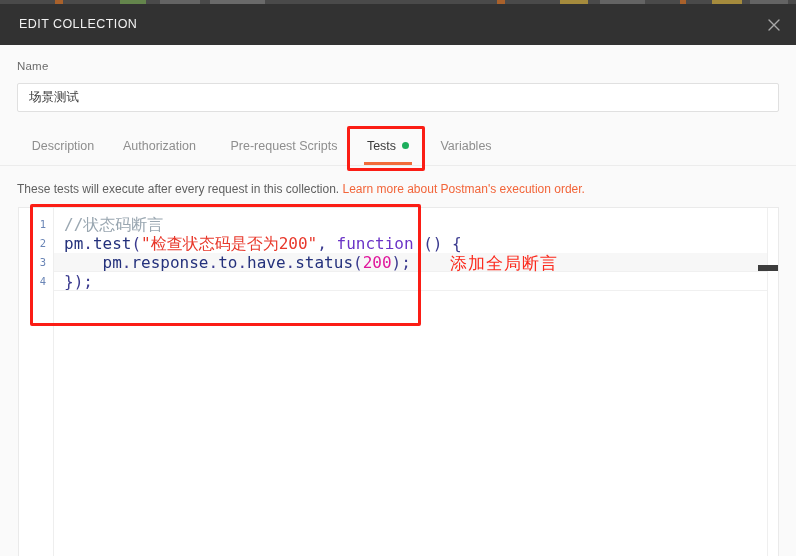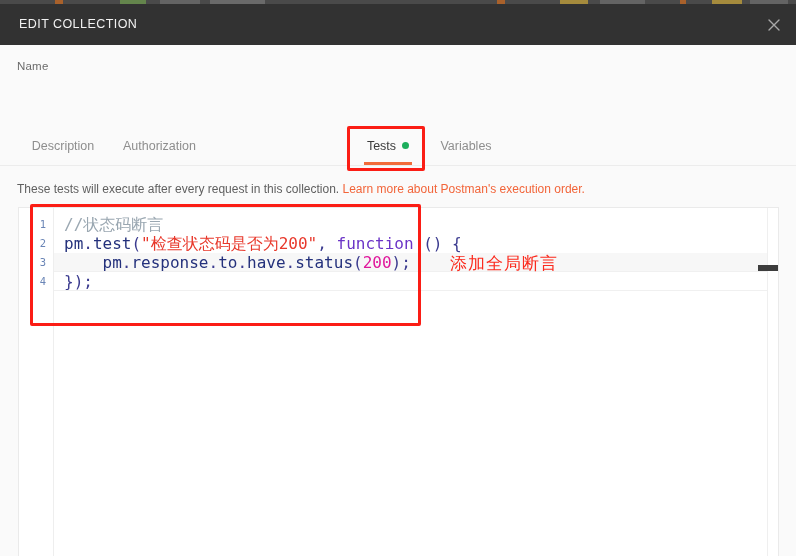--- a/index.html
+++ b/index.html
@@ -263,24 +263,26 @@
       <svg width="28" height="28" viewBox="0 0 28 28" aria-hidden="true">
         <path d="M9 9 L19 19 M19 9 L9 19" stroke="#a8a8a8" stroke-width="1.4" fill="none" stroke-linecap="round"></path>
       </svg>
     </div>
   </div>
 
   <div class="modal-body">
 
     <div class="field-label">Name</div>
 
+    <input class="name-input" type="text" value="场景测试" style="">
 
     <div class="tabs" id="tabs">
         <div class="tab" style="left: 25px; width: 76px; text-align: center;"><span>Description</span></div>
         <div class="tab" style="left: 123px; width: 82px; "><span>Authorization</span></div>
+        <div class="tab" style="left: 228px; width: 112px; text-align: center;"><span>Pre-request Scripts</span></div>
         <div class="tab active" style="left: 364px; width: 48px; text-align: center;"><span>Tests</span><span class="dot"></span><span class="underline"></span></div>
         <div class="tab" style="left: 437px; width: 58px; text-align: center;"><span>Variables</span></div>
       </div>
 
     <div class="helper">
       <span>These tests will execute after every request in this collection. </span><a class="lnk" href="#">Learn more about Postman's execution order.</a>
     </div>
 
   </div>
 

